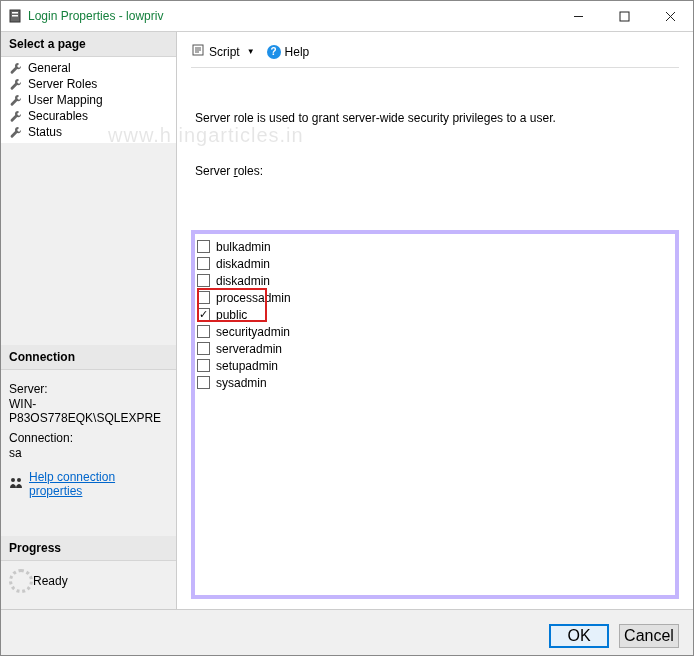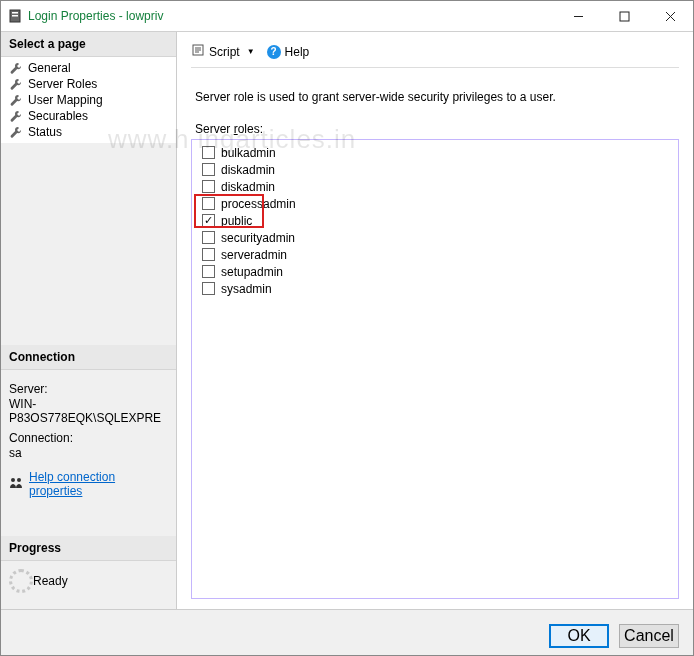--- a/index.html
+++ b/index.html
@@ -88,44 +88,46 @@
       width: 24px; height: 24px;
       border: 3px dotted #c8c8c8;
       border-radius: 50%;
     }
     
     .main {
       flex: 1;
       padding: 10px 14px 10px 14px;
       display: flex;
       flex-direction: column;
+      gap: 21px;
     }
     .toolbar {
       display: flex;
       align-items: center;
       gap: 6px;
       height: 26px;
       border-bottom: 1px solid #ddd;
       padding-bottom: 6px;
     }
     .tool-item { display: inline-flex; align-items: center; gap: 4px; font-size: 12px; }
     .help-circle {
       width: 14px; height: 14px; border-radius: 50%;
       background: #1e90e8; color: #fff; display: inline-flex;
       align-items: center; justify-content: center; font-size: 10px; font-weight: bold;
     }
     .desc { margin: 22px 0 18px 4px; font-size: 12px; }
     .roles-label { margin-left: 4px; margin-bottom: 3px; text-decoration: underline; text-decoration-color: transparent; }
     .roles-label span.ul { text-decoration: underline; }
     .roles-box {
-      border: 1px solid #c4b5fd;
+      border: 4px solid #c4b5fd;
       flex: 1;
-      padding: 4px 10px;
+      padding: 4px 2px;
       overflow: auto;
       position: relative;
+      margin-top: 28px;
     }
     .role-item {
       display: flex;
       align-items: center;
       gap: 6px;
       padding: 0;
       font-size: 12px;
       height: 17px;
     }
     .cbx {
@@ -164,21 +166,21 @@
       font-size: 16px;
       display: inline-flex; align-items: center; justify-content: center; margin-top: 6px;
     }
     .btn.primary {
       border: 2px solid #0078d7;
       background: #e5f1fb;
     }
     .watermark {
       position: absolute;
       top: 124px; left: 108px;
-      font-size: 26px;
+      font-size: 20px;
       color: rgba(0,0,0,0.10);
       letter-spacing: 1px;
       pointer-events: none;
       font-family: Arial, sans-serif;
     }
   </style>
 </head>
 <body>
 
 <div class="titlebar">

